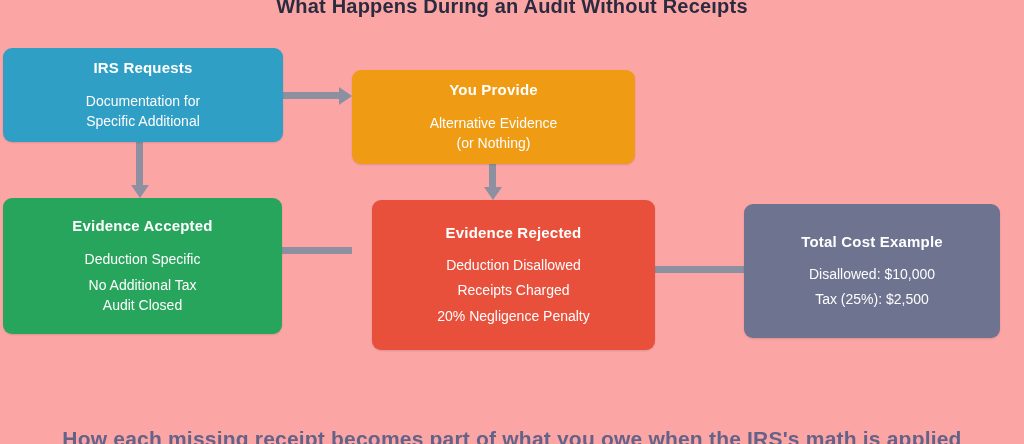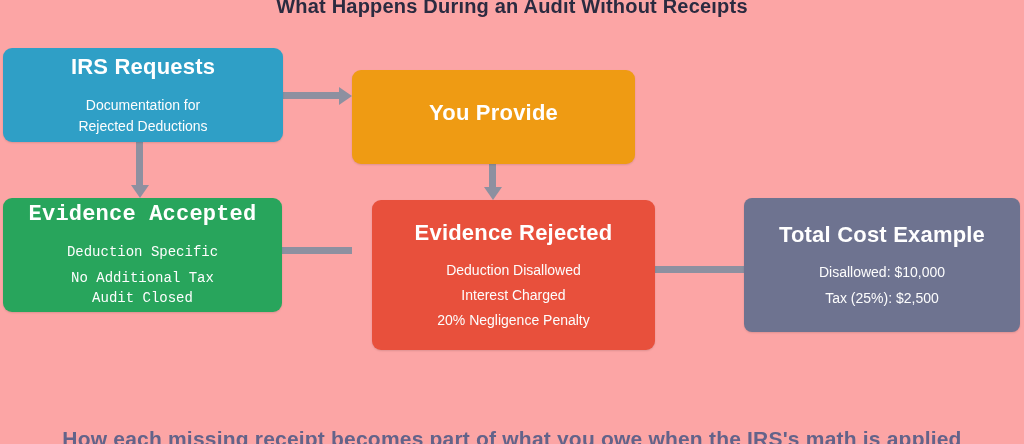--- a/index.html
+++ b/index.html
@@ -19,28 +19,28 @@
   .caption{
     position:absolute;top:427px;left:0;width:1024px;text-align:center;
     font-size:21px;font-weight:600;color:var(--color-caption);letter-spacing:.2px;
   }
 
   .box{
     position:absolute;border-radius:9px;color:#ffffff;text-align:center;
     display:flex;flex-direction:column;justify-content:center;align-items:center;
     padding:10px 14px;box-shadow:0 1px 2px rgba(0,0,0,.12);
   }
-  .box h2{font-size:22px;font-weight:bold;margin-bottom:9px;letter-spacing:.2px;}
+  .box h2{font-size:15px;font-weight:bold;margin-bottom:9px;letter-spacing:.2px;}
   .box p{font-size:14px;line-height:1.45;margin-top:6px;white-space:pre-line;color:#fdfdfd;}
 
   .box-blue  {left:3px;  top:48px;  width:280px; height:94px;  background:var(--color-blue);}
   .box-orange{left:352px;top:50px;  width:283px; height:94px;  background:var(--color-orange);margin-top:20px;}
-  .box-green {left:3px;  top:198px; width:279px; height:114px; background:var(--color-green);font-family:Liberation Mono, monospace;}
+  .box-green {left:3px;  top:198px; width:279px; height:136px; background:var(--color-green);}
   .box-red   {left:352px;top:200px; width:283px; height:150px; background:var(--color-red);margin-left:20px;}
-  .box-slate {left:744px;top:198px; width:276px; height:134px; background:var(--color-slate);border-radius:8px;}
+  .box-slate {left:744px;top:204px; width:256px; height:134px; background:var(--color-slate);}
   .box-red p, .box-slate p{margin-top:5px;}
 
   .bar{position:absolute;background:var(--color-connector);}
   .bar-h{height:7px;} .bar-v{width:7px;}
   .bar-blue-orange {left:282px;top:92px; width:58px;}
   .bar-blue-green  {left:136px;top:142px;height:44px;}
   .bar-orange-red  {left:489px;top:144px;height:44px;}
   .bar-green-red   {left:282px;top:247px;width:70px;}
   .bar-red-slate   {left:635px;top:266px;width:109px;}
 
@@ -64,38 +64,40 @@
   <div class="bar bar-v bar-blue-green"></div>
   <div class="arrow arrow-down-green"></div>
   <div class="bar bar-v bar-orange-red"></div>
   <div class="arrow arrow-down-red"></div>
   <div class="bar bar-h bar-green-red"></div>
   <div class="bar bar-h bar-red-slate"></div>
 
   <div class="box box-blue">
     <h2>IRS Requests</h2>
     <p>Documentation for
-Rejected Deductions</p>
+Specific Additional</p>
   </div>
 
   <div class="box box-orange">
     <h2>You Provide</h2>
+    <p>Alternative Evidence
+(or Nothing)</p>
   </div>
 
   <div class="box box-green">
     <h2>Evidence Accepted</h2>
     <p>Deduction Specific</p>
     <p>No Additional Tax
 Audit Closed</p>
   </div>
 
   <div class="box box-red">
     <h2>Evidence Rejected</h2>
     <p>Deduction Disallowed</p>
-    <p>Interest Charged</p>
+    <p>Receipts Charged</p>
     <p>20% Negligence Penalty</p>
   </div>
 
   <div class="box box-slate">
     <h2>Total Cost Example</h2>
     <p>Disallowed: $10,000</p>
     <p>Tax (25%): $2,500</p>
   </div>
 
   <div class="caption">How each missing receipt becomes part of what you owe when the IRS's math is applied</div>

